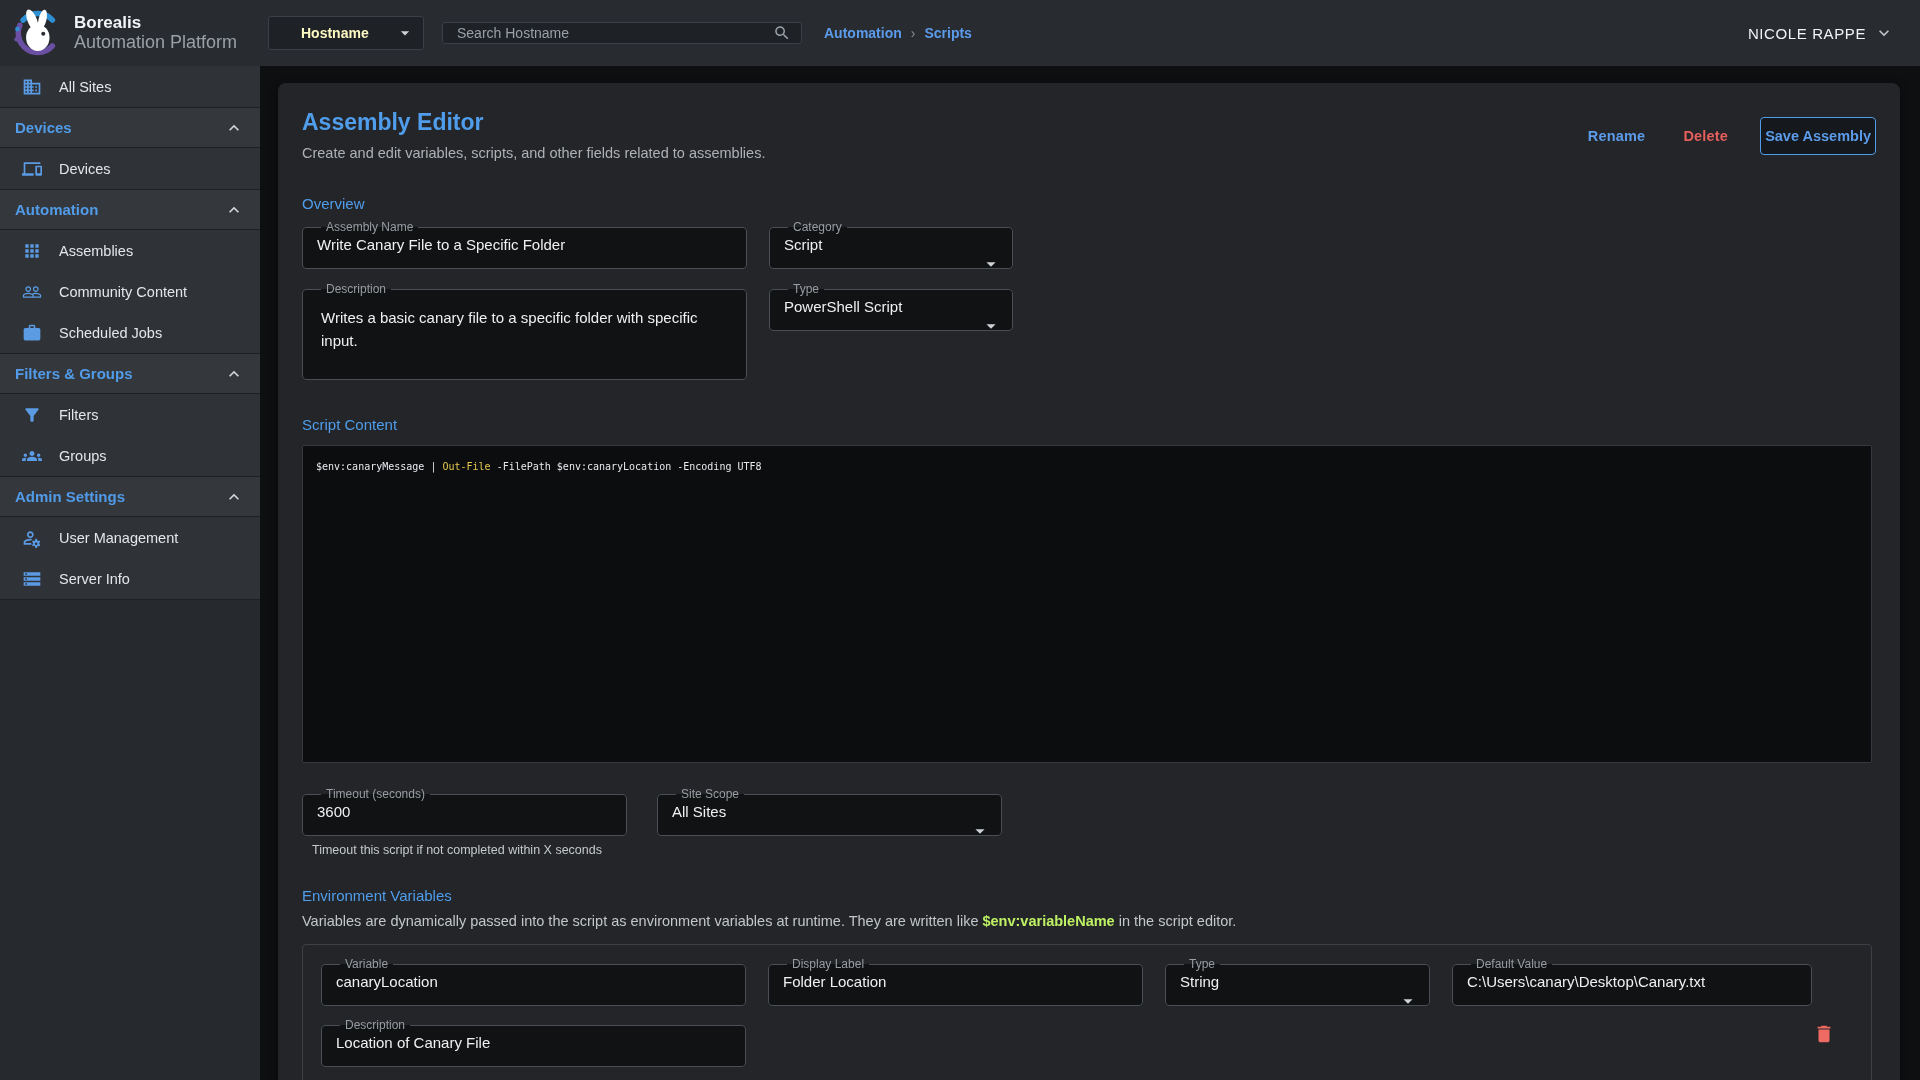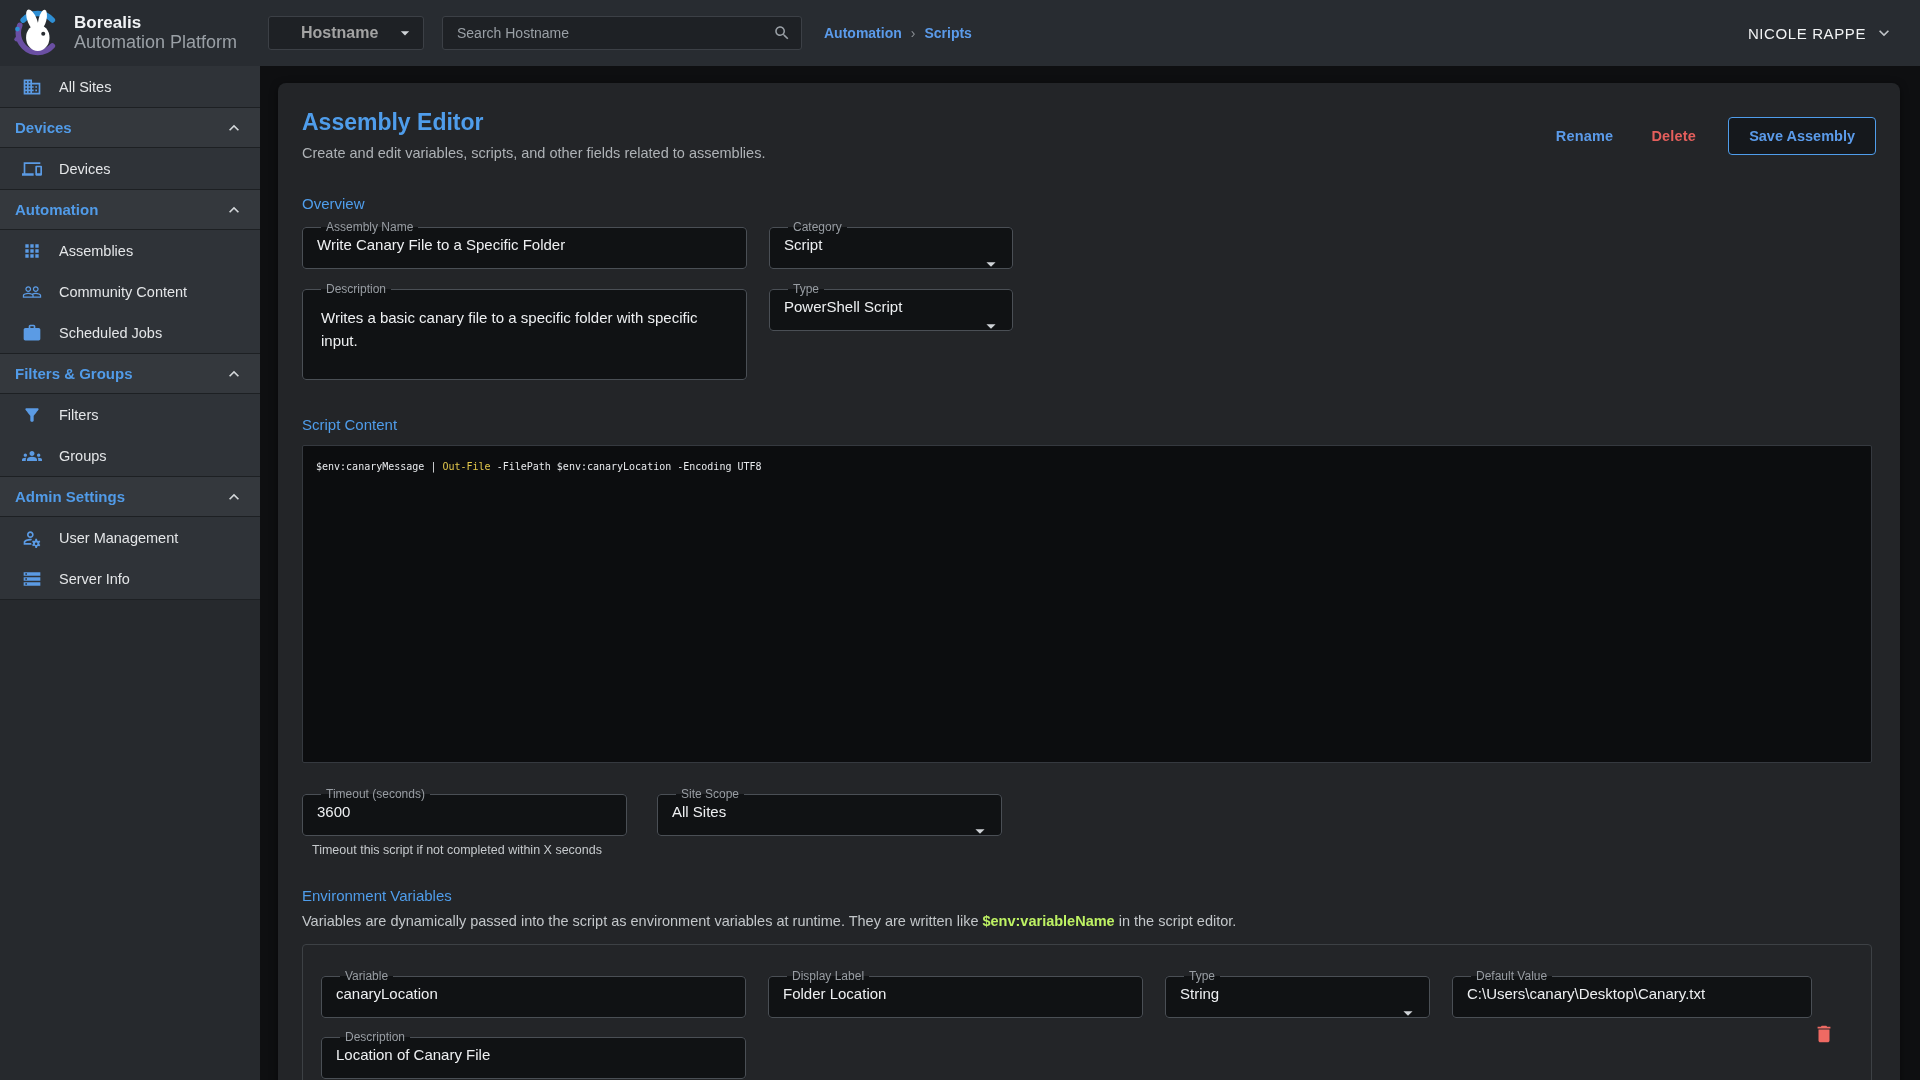--- a/index.html
+++ b/index.html
@@ -14,23 +14,23 @@
     position:absolute; left:0; top:0; width:1920px; height:66px;
     background:#282c31; display:flex; align-items:center; z-index:5;
   }
   .brand{ width:260px; display:flex; align-items:center; gap:12px; padding-left:12px; flex:0 0 260px;}
   .brand-name{ color:#f2f4f6; font-size:17px; font-weight:bold; line-height:1.15;}
   .brand-sub{ color:#9aa0a6; font-size:18px; }
   .host-select{
     margin-left:8px; width:156px; height:34px; background:#1e2125; border:1px solid #3c4046;
     border-radius:3px; display:flex; align-items:center; padding:0 8px 0 12px; cursor:pointer;
   }
-  .host-select span{ color:#a3a3a3; font-size:16px; font-weight:bold; flex:1;padding-left:20px; }
+  .host-select span{ color:#fef9c3; font-size:14px; font-weight:bold; flex:1;padding-left:20px; }
   .searchbox{
-    margin-left:18px; width:360px; height:34px; background:#1e2125; border:1px solid #3c4046;
+    margin-left:18px; width:360px; height:22px; background:#1e2125; border:1px solid #3c4046;
     border-radius:3px; display:flex; align-items:center; padding:0 10px 0 12px;
   }
   .searchbox input{
     flex:1; background:transparent; border:none; outline:none; color:#e8eaed; font-size:14px;
     font-family:"Liberation Sans", sans-serif;
   }
   .searchbox input::placeholder{ color:#9aa0a6; }
   .breadcrumb{ margin-left:22px; display:flex; align-items:center; gap:9px; font-size:14px; }
   .breadcrumb a{ color:#5b9bea; text-decoration:none; font-weight:bold; cursor:pointer;}
   .breadcrumb .sep{ color:#8a8f94; font-size:14px; }
@@ -66,21 +66,21 @@
   .card-head{ display:flex; align-items:flex-start; }
   .page-title{ color:#4f9deb; font-size:23px; font-weight:bold; }
   .page-sub{ color:#aeb2b6; font-size:14.5px; margin-top:9px; }
   .actions{ margin-left:auto; display:flex; align-items:center; gap:14px; margin-top:8px; }
   .btn-text{ background:none; border:none; font-family:inherit; font-size:14.5px; font-weight:bold;
     letter-spacing:.2px; cursor:pointer; padding:8px 12px; }
   .btn-rename{ color:#5b9bea; }
   .btn-delete{ color:#e55f5c; }
   .btn-outline{
     background:#15181c; border:1px solid #4f9deb; color:#5b9bea; font-family:inherit;
-    font-size:14.5px; font-weight:bold; border-radius:4px; padding:10px 20px; cursor:pointer; margin-left:6px;
+    font-size:14.5px; font-weight:bold; border-radius:4px; padding:10px 4px; cursor:pointer; margin-left:6px;
   }
   .section-label{ color:#4f9deb; font-size:15px; margin-top:36px; }
   
   .tf{
     margin:0; padding:0 12px; border:1px solid #4a4f55; border-radius:4px; background:#101214;
     position:relative; height:47px;
   }
   .tf legend{ font-size:12px; color:#989da3; padding:0 5px; margin-left:6px; line-height:11px; }
   .tf-value{ font-size:15px; color:#eef0f2; padding:3px 2px 0 2px; white-space:nowrap; overflow:hidden; }
   .tf.area{ height:96px; }
@@ -310,21 +310,21 @@
         <svg class="caret icon" width="22" height="22" viewBox="0 0 24 24" fill="currentColor">
             <path d="M7 10l5 5 5-5z"></path>
           </svg>
       </fieldset>
     </div>
 
     <div class="section-label" style="margin-top:30px">Environment Variables</div>
     <div class="env-desc"><span>Variables are dynamically passed into the script as environment variables at runtime. They are written like </span><b>$env:variableName</b><span> in the script editor.</span></div>
 
     <div class="var-card">
-      <div class="frow" style="margin-top:12px">
+      <div class="frow" style="margin-top:0">
         <fieldset class="tf w-var">
           <legend>Variable</legend>
           <div class="tf-value">canaryLocation</div>
         </fieldset>
         <fieldset class="tf w-dl">
           <legend>Display Label</legend>
           <div class="tf-value">Folder Location</div>
         </fieldset>
         <fieldset class="tf select w-type">
           <legend>Type</legend>

